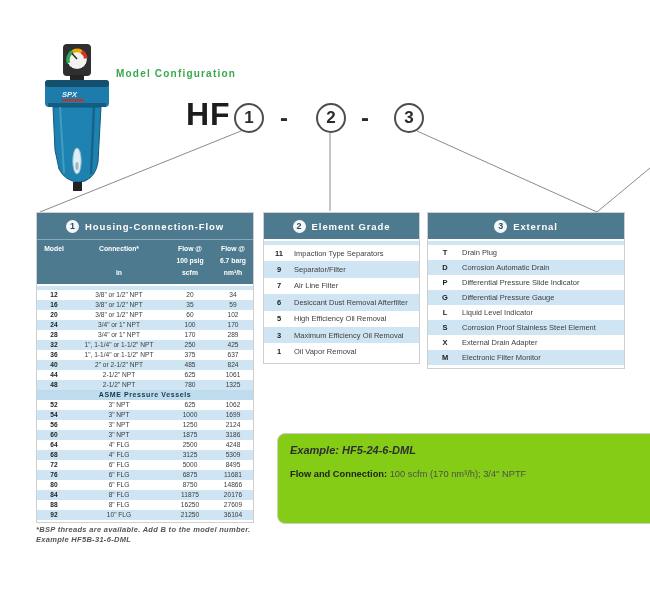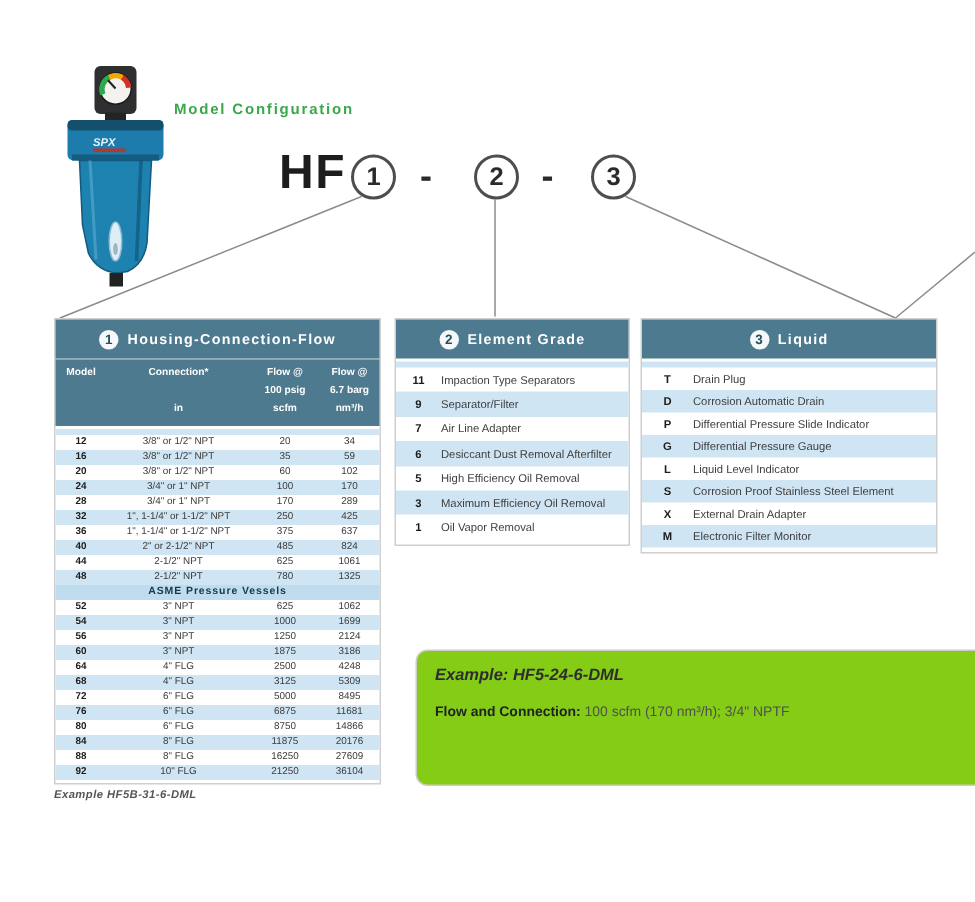--- a/index.html
+++ b/index.html
@@ -268,21 +268,21 @@
         <div class="t2-row">
           <span>11</span>
           <span>Impaction Type Separators</span>
         </div>
         <div class="t2-row alt">
           <span>9</span>
           <span>Separator/Filter</span>
         </div>
         <div class="t2-row">
           <span>7</span>
-          <span>Air Line Adapter</span>
+          <span>Air Line Filter</span>
         </div>
         <div class="t2-row alt">
           <span>6</span>
           <span>Desiccant Dust Removal Afterfilter</span>
         </div>
         <div class="t2-row">
           <span>5</span>
           <span>High Efficiency Oil Removal</span>
         </div>
         <div class="t2-row alt">
@@ -292,21 +292,21 @@
         <div class="t2-row">
           <span>1</span>
           <span>Oil Vapor Removal</span>
         </div>
       </div>
   </div>
 
   <div class="tbl" style="left:427px;top:212px;width:198px;">
     <div class="tbl-header">
       <span class="badge">3</span>
-      <span class="ttl">Liquid</span>
+      <span class="ttl">External</span>
     </div>
     <div class="strip"></div>
     <div style="padding-bottom:3px;">
         <div class="t3-row">
           <span>T</span>
           <span>Drain Plug</span>
         </div>
         <div class="t3-row alt">
           <span>D</span>
           <span>Corrosion Automatic Drain</span>
@@ -332,20 +332,21 @@
           <span>External Drain Adapter</span>
         </div>
         <div class="t3-row alt">
           <span>M</span>
           <span>Electronic Filter Monitor</span>
         </div>
       </div>
   </div>
 
   <div class="footnote">
+    <div>*BSP threads are available. Add B to the model number.</div>
     <div>Example HF5B-31-6-DML</div>
   </div>
 
   <div class="example-box">
     <div class="example-title">Example: HF5-24-6-DML</div>
     <div class="example-line">
       <b>Flow and Connection:</b><span> 100 scfm (170 nm³/h); 3/4" NPTF</span>
     </div>
   </div>
 

